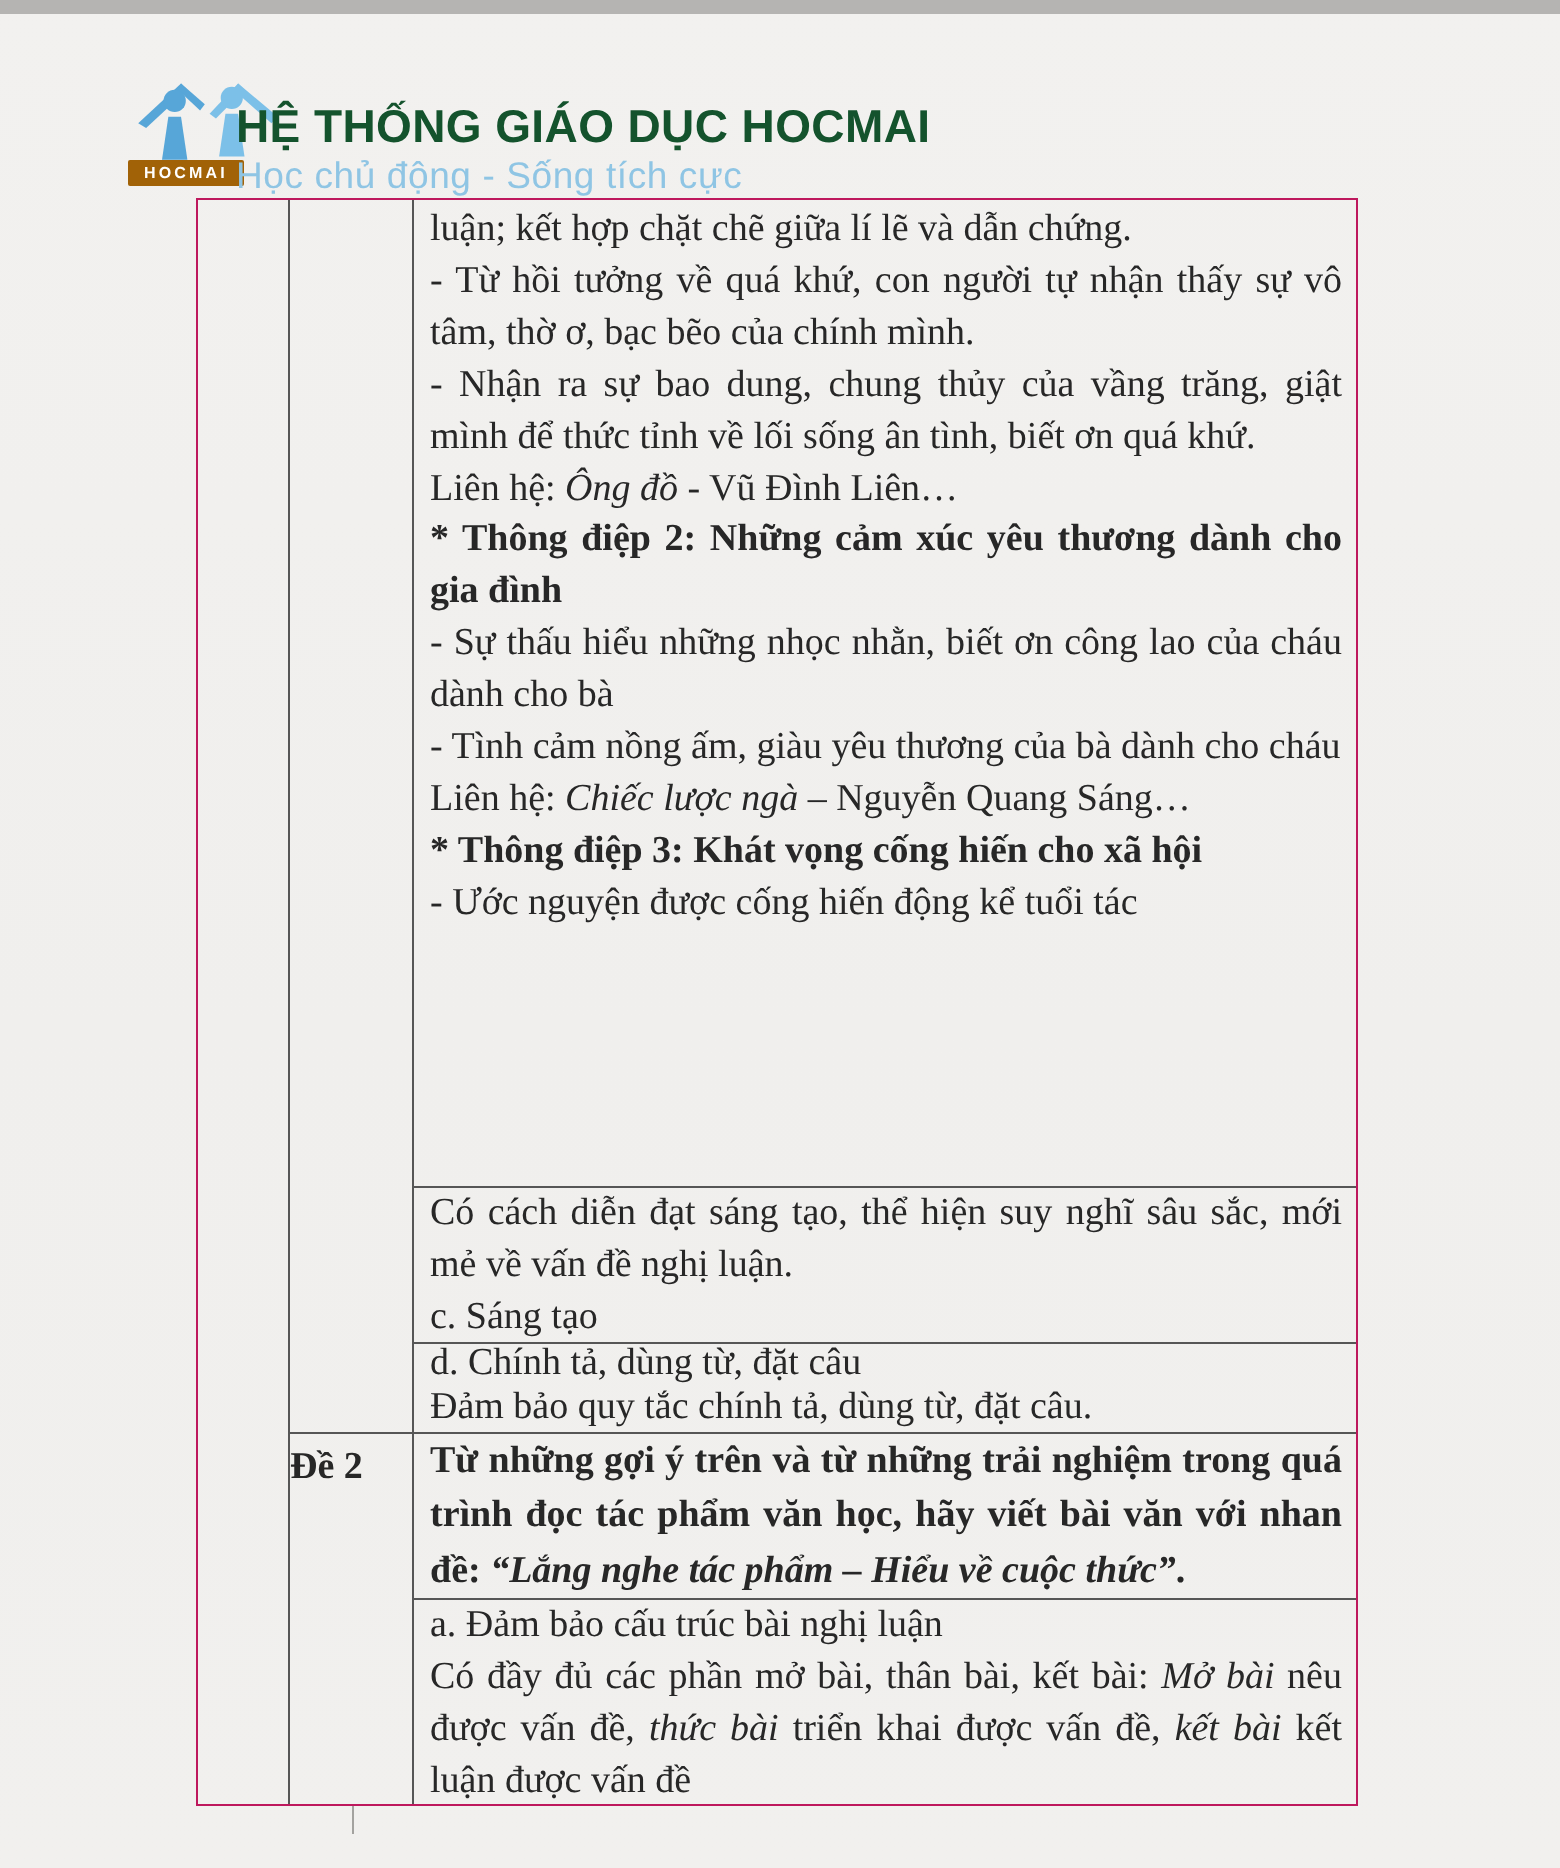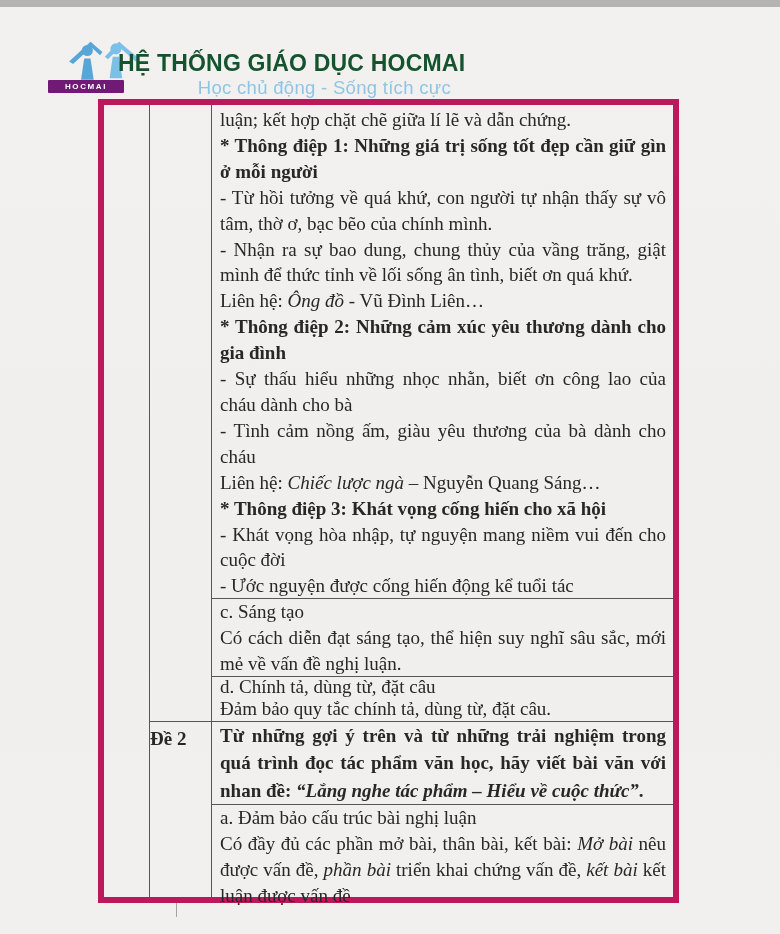--- a/index.html
+++ b/index.html
@@ -8,42 +8,42 @@
     background:linear-gradient(180deg,#f2f1ef 0%,#f0efed 55%,#f1f0ee 100%);
     font-family:"Liberation Serif","DejaVu Serif",serif;
     color:#272727;
   }
   .top-strip{position:absolute;left:0;top:0;width:780px;height:7px;background:#b5b4b2;}
 
   
   .brand{position:absolute;left:0;top:0;width:780px;height:99px;}
   .logo-icon{position:absolute;left:58px;top:37px;width:92px;height:46px;}
   .logo-badge{
-    position:absolute;left:48px;top:80px;width:76px;height:13px;
-    background:#701a75;color:#ffffff;
+    position:absolute;left:64px;top:80px;width:58px;height:13px;
+    background:#a16207;color:#ffffff;
     font-family:"Liberation Sans","DejaVu Sans",sans-serif;
     font-size:8px;font-weight:700;letter-spacing:1.6px;
     text-align:center;line-height:13px;border-radius:1px;
   }
   .brand-title{
     position:absolute;left:118px;top:50px;width:330px;
     font-family:"Liberation Sans","DejaVu Sans",sans-serif;
     font-size:23px;font-weight:700;color:#14532d;letter-spacing:0.2px;
     white-space:nowrap;
   }
   .brand-tagline{
-    position:absolute;left:118px;top:77px;width:320px;text-align:right;
+    position:absolute;left:118px;top:77px;width:320px;text-align:left;
     font-family:"Liberation Sans","DejaVu Sans",sans-serif;
-    font-size:18.5px;color:#8fc5e4;letter-spacing:0.3px;margin-left:13px;
+    font-size:18.5px;color:#8fc5e4;letter-spacing:0.3px;
   }
 
   
   .rubric-table{
     position:absolute;left:98px;top:99px;width:581px;height:804px;
-    border:6px solid #be185d;box-sizing:border-box;background:transparent;
+    border:1px solid #be185d;box-sizing:border-box;background:transparent;
   }
   .vline{position:absolute;top:0;bottom:0;width:1px;background:#565656;}
   .v1{left:45px;}
   .v2{left:107px;}
   .hline{position:absolute;left:107px;right:0;height:1px;background:#565656;}
   .hline-wide{position:absolute;left:45px;right:0;height:1px;background:#565656;}
 
   .cell{position:absolute;box-sizing:border-box;overflow:hidden;}
   .cell p{margin:0;text-align:justify;}
   .cell-a{left:108px;right:0;top:0;height:493px;padding:2px 7px 0 8px;font-size:19px;}
@@ -89,43 +89,41 @@
 <div class="rubric-table">
   <div class="vline v1"></div>
   <div class="vline v2"></div>
   <div class="hline" style="top:493px"></div>
   <div class="hline" style="top:571px"></div>
   <div class="hline-wide" style="top:616px"></div>
   <div class="hline" style="top:699px"></div>
 
   <div class="cell cell-a">
       <p><span class="">luận; kết hợp chặt chẽ giữa lí lẽ và dẫn chứng.</span></p>
-      <p><span class="b ">* Thông điệp 1: Những giá trị sống tốt đẹp cần giữ gìn ở mỗi người</span></p>
       <p><span class="">- Từ hồi tưởng về quá khứ, con người tự nhận thấy sự vô tâm, thờ ơ, bạc bẽo của chính mình.</span></p>
       <p><span class="">- Nhận ra sự bao dung, chung thủy của vầng trăng, giật mình để thức tỉnh về lối sống ân tình, biết ơn quá khứ.</span></p>
       <p><span class="">Liên hệ: </span><span class="i">Ông đồ</span><span class=""> - Vũ Đình Liên…</span></p>
       <p><span class="b ">* Thông điệp 2: Những cảm xúc yêu thương dành cho gia đình</span></p>
       <p><span class="">- Sự thấu hiểu những nhọc nhằn, biết ơn công lao của cháu dành cho bà</span></p>
       <p><span class="">- Tình cảm nồng ấm, giàu yêu thương của bà dành cho cháu</span></p>
       <p><span class="">Liên hệ: </span><span class="i">Chiếc lược ngà</span><span class=""> – Nguyễn Quang Sáng…</span></p>
       <p><span class="b ">* Thông điệp 3: Khát vọng cống hiến cho xã hội</span></p>
-      <p><span class="">- Khát vọng hòa nhập, tự nguyện mang niềm vui đến cho cuộc đời</span></p>
       <p><span class="">- Ước nguyện được cống hiến động kể tuổi tác</span></p>
     </div>
   <div class="cell cell-b">
+      <p><span class="">Có cách diễn đạt sáng tạo, thể hiện suy nghĩ sâu sắc, mới mẻ về vấn đề nghị luận.</span></p>
       <p><span class="">c. Sáng tạo</span></p>
-      <p><span class="">Có cách diễn đạt sáng tạo, thể hiện suy nghĩ sâu sắc, mới mẻ về vấn đề nghị luận.</span></p>
     </div>
   <div class="cell cell-c">
       <p><span class="">d. Chính tả, dùng từ, đặt câu</span></p>
       <p><span class="">Đảm bảo quy tắc chính tả, dùng từ, đặt câu.</span></p>
     </div>
   <div class="cell cell-de2-label">Đề 2</div>
   <div class="cell cell-d">
       <p><span class="b ">Từ những gợi ý trên và từ những trải nghiệm trong quá trình đọc tác phẩm văn học, hãy viết bài văn với nhan đề: </span><span class="b i">“Lắng nghe tác phẩm – Hiểu về cuộc thức”</span><span class="b ">.</span></p>
     </div>
   <div class="cell cell-e">
       <p><span class="">a. Đảm bảo cấu trúc bài nghị luận</span></p>
-      <p><span class="">Có đầy đủ các phần mở bài, thân bài, kết bài: </span><span class="i">Mở bài</span><span class=""> nêu được vấn đề, </span><span class="i">phần bài</span><span class=""> triển khai chứng vấn đề, </span><span class="i">kết bài</span><span class=""> kết luận được vấn đề</span></p>
+      <p><span class="">Có đầy đủ các phần mở bài, thân bài, kết bài: </span><span class="i">Mở bài</span><span class=""> nêu được vấn đề, </span><span class="i">thức bài</span><span class=""> triển khai được vấn đề, </span><span class="i">kết bài</span><span class=""> kết luận được vấn đề</span></p>
     </div>
 </div>
 
 <div class="table-stub"></div>
 
 </body></html>

